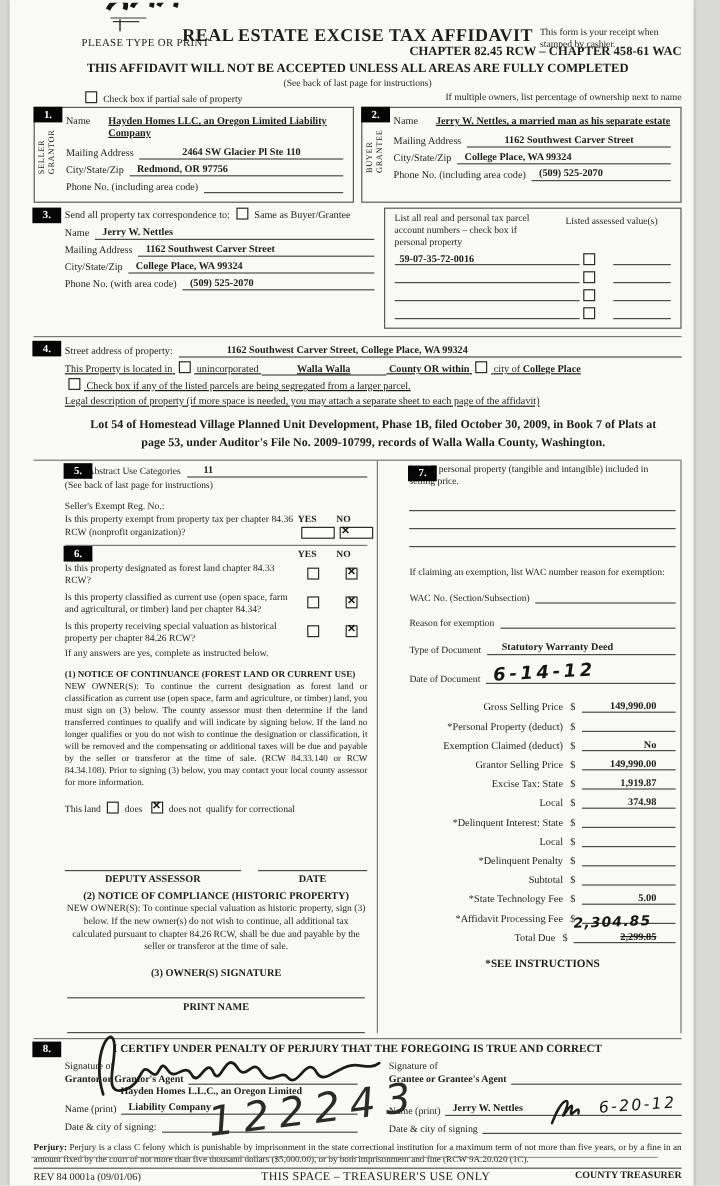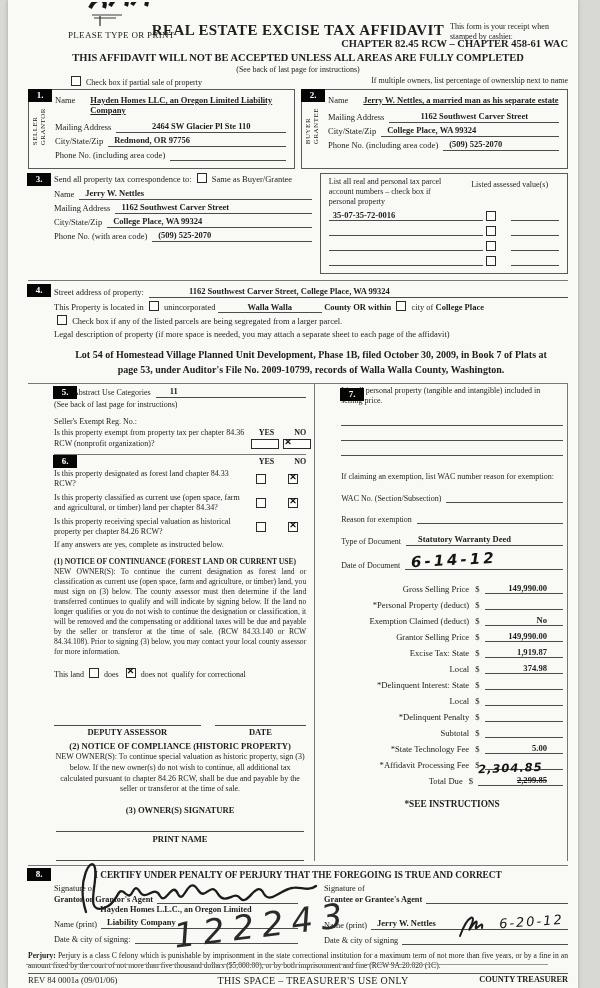--- a/index.html
+++ b/index.html
@@ -53,34 +53,34 @@
   .parcelhead{display:flex;gap:8px;}
   .parcelhead .ph1{flex:1.25;line-height:1.25;}
   .parcelhead .ph2{flex:1;text-align:center;padding-top:3px;}
   .prow{display:flex;align-items:flex-end;margin:3px 0 4px;}
   .pnum{width:150px;border-bottom:1px solid #4c4c4c;min-height:10px;font-size:8.5px;padding-left:4px;}
   .pval{flex:1;border-bottom:1px solid #4c4c4c;min-height:10px;margin-left:12px;}
   
   .s4{position:relative;padding-left:26px;margin-top:6px;border-top:1px solid #777;padding-top:3px;}
   .s4 .numbox{left:-1px;top:3px;}
   .s4 .frow{font-size:8.5px;}
-  .s4line2{font-size:8.5px;margin:3px 0;}
+  .s4line2{font-size:8.5px;margin:3px 0;text-decoration:underline;}
   .countyval{font-weight:bold;border-bottom:1px solid #4c4c4c;padding:0 30px;}
   .legal{font-size:10px;font-weight:bold;text-align:center;margin:8px 18px 6px;line-height:1.5;}
   
   .cols{display:flex;margin-top:6px;border-top:1px solid #777;}
   .colL{width:53%;position:relative;padding:2px 8px 0 26px;box-sizing:border-box;}
   .colR{width:47%;position:relative;padding:2px 4px 0 26px;box-sizing:border-box;border-left:1px solid #777;border-right:1px solid #777;}
   .colL .numbox{left:-1px;}
   .colR .numbox{left:-1px;top:2px;}
   .small{font-size:8px;}
   .q5wrap{display:flex;margin-top:2px;}
   .q5wrap .qtext{flex:1;font-size:8px;line-height:1.35;}
   .yn{width:58px;display:flex;flex-direction:column;align-items:stretch;font-size:8px;font-weight:bold;}
-  .ynh{display:flex;justify-content:space-between;text-align:right;}
+  .ynh{display:flex;justify-content:space-between;text-align:left;}
   .ynh span{width:26px;}
   .ynb{display:flex;justify-content:space-between;margin-top:2px;}
   .ynb span{width:26px;text-align:center;}
   .s6{position:relative;margin-top:4px;border-top:1px solid #777;padding-top:2px;}
   .qrow{display:flex;margin:3px 0;}
   .qrow .qtext{flex:1;font-size:8px;line-height:1.3;padding-right:4px;}
   .qcbs{width:58px;display:flex;justify-content:space-between;}
   .qcbs span.cell{width:26px;text-align:center;}
   .notice{font-size:7.6px;line-height:1.32;text-align:justify;margin-top:8px;}
   .notice .ttl{font-weight:bold;}
@@ -233,21 +233,21 @@
         </div>
       </div>
       <div class="parcelbox">
         <div class="parcelhead">
           <span class="ph1">List all real and personal tax parcel account numbers – check box if personal property</span>
           <span class="ph2">Listed assessed value(s)</span>
         </div>
         <div>
 
             <div class="prow">
-              <span class="pnum"><b>35-07-35-72-0016</b></span>
+              <span class="pnum"><b>59-07-35-72-0016</b></span>
               <span class="cb"></span>
               <span class="pval"></span>
             </div>
 
             <div class="prow">
               <span class="pnum"><b></b></span>
               <span class="cb"></span>
               <span class="pval"></span>
             </div>
 

